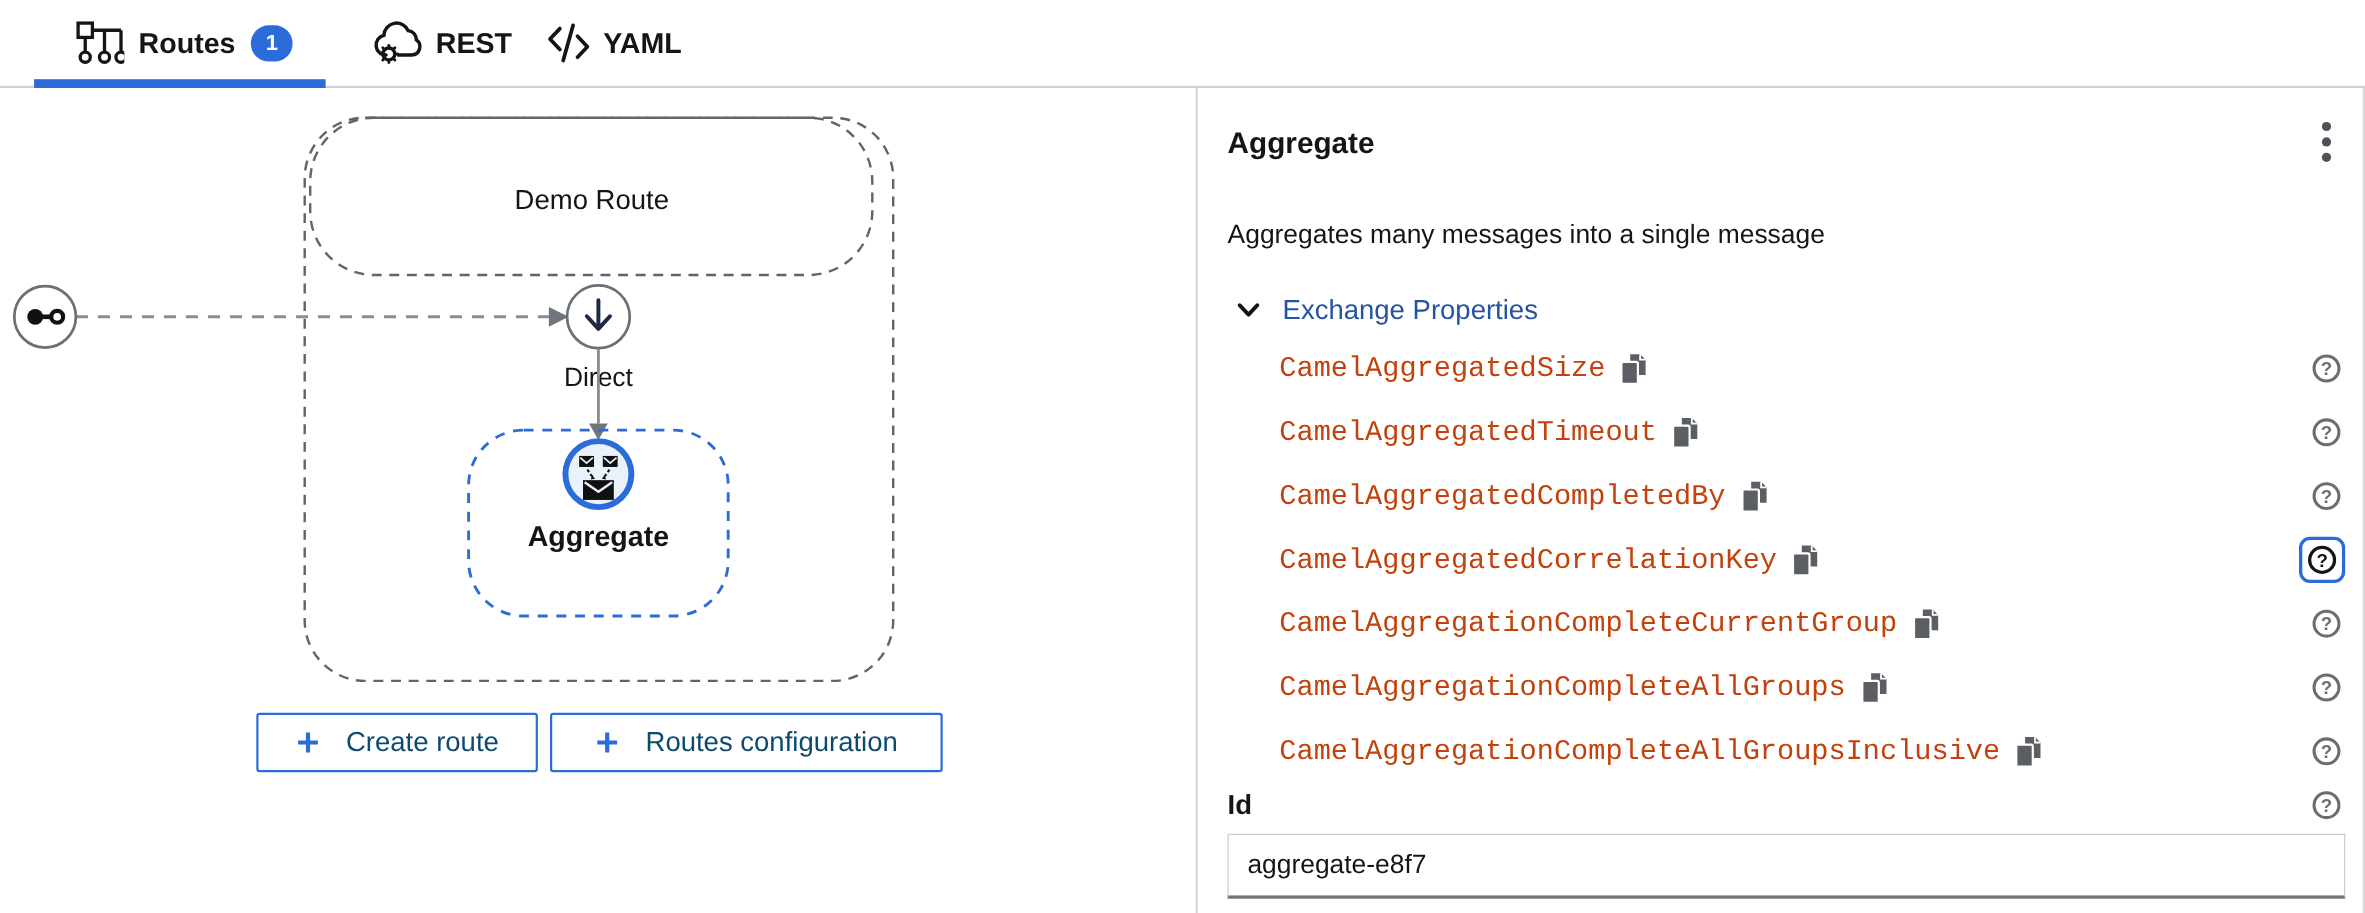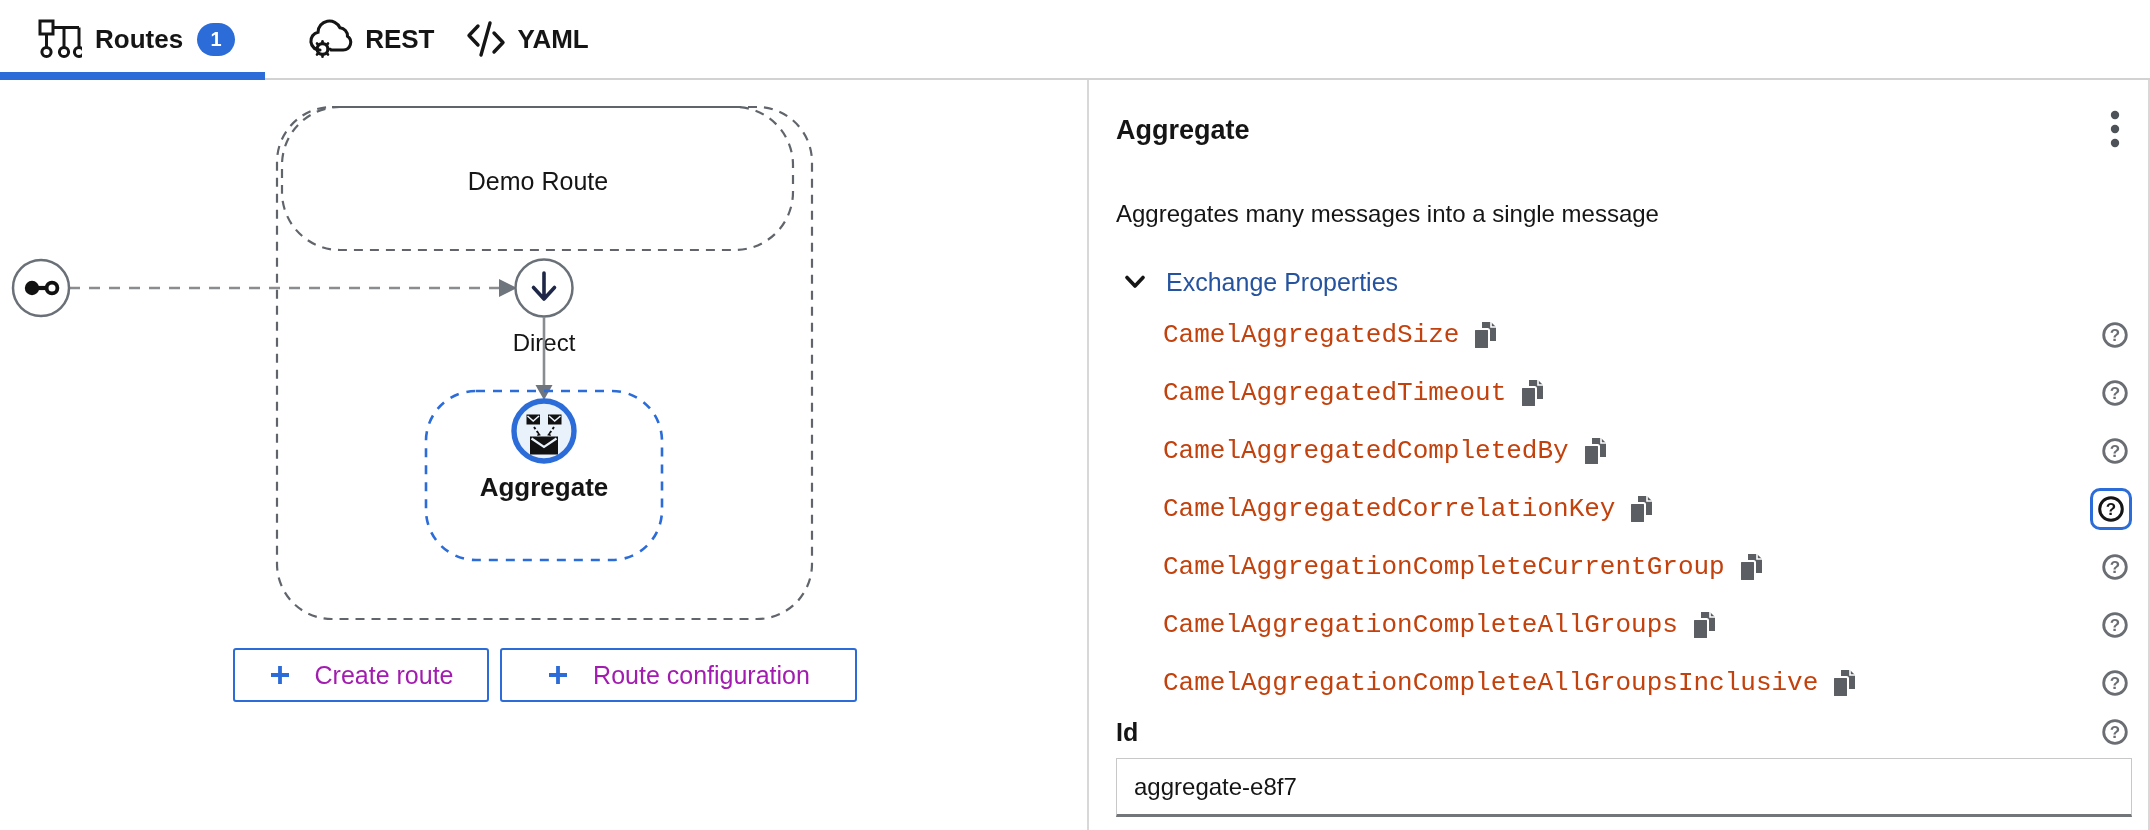--- a/index.html
+++ b/index.html
@@ -2,42 +2,42 @@
 <html><head>
 <meta charset="utf-8">
 <style>
   * { margin:0; padding:0; box-sizing:border-box; }
   html,body { width:2150px; height:830px; background:#fff; overflow:hidden;
               font-family:"Liberation Sans", sans-serif; color:#151515; }
 
   
   .tabbar { position:relative; height:80px; width:100%; display:flex; align-items:stretch;
             border-bottom:2px solid #d2d2d2; background:#fff; }
-  .tab { position:relative; display:flex; align-items:center; cursor:pointer; }
+  .tab { position:relative; display:flex; align-items:center; cursor:pointer;margin-left:31px; }
   .tab-label { font-size:26px; font-weight:700; color:#151515; }
   .tab.active::after { content:""; position:absolute; left:0; right:0; bottom:-2px;
             height:8px; background:#2b6cd8; }
   .tab-routes { padding:0 30px 0 38px; }
   .tab-rest   { margin-left:43px; padding-right:20px; }
   .tab-beans  { margin-left:85px; padding-right:20px; }
   .tab-yaml   { margin-left:12px; padding-right:20px; }
   .tab .ticon { display:flex; align-items:center; justify-content:center; }
   .tab-routes .ticon { margin-right:13px; }
   .tab-rest .ticon, .tab-beans .ticon, .tab-yaml .ticon { margin-right:11px; }
   .badge { margin-left:14px; min-width:38px; height:33px; border-radius:17px; background:#2b6cd8;
            color:#fff; font-size:20px; font-weight:700; display:flex; align-items:center;
            justify-content:center; padding:0 6px; }
 
   
   .canvas { position:absolute; left:0; top:88px; width:1187px; height:750px; background:#fff; }
   .canvas svg.scene { position:absolute; left:0; top:0; }
   .scene text { font-family:"Liberation Sans", sans-serif; fill:#151515; }
 
   .create-btn { position:absolute; top:560px; height:54px; background:#fff;
-      border:2px solid #2b6cd8; border-radius:3px; color:#a21caf; font-size:25px;
+      border:2px solid #2b6cd8; border-radius:3px; color:#0c4a6e; font-size:25px;
       font-family:"Liberation Sans", sans-serif;
       display:flex; align-items:center; justify-content:center; gap:24px; cursor:pointer; }
   .btn-route { left:233px; width:256px; }
   .btn-config { left:500px; width:357px; }
 
   
   .panel { position:absolute; left:1087px; top:80px; right:0; bottom:0; background:#fff;
            border-left:2px solid #d8d8d8; border-right:2px solid #d8d8d8;
            padding:28px 16px 0 27px; }
   .panel-head { display:flex; align-items:center; justify-content:space-between; height:44px; }
@@ -176,21 +176,21 @@
     <svg width="22" height="22" viewBox="0 0 22 22">
       <path d="M11 2 V20 M2 11 H20" stroke="#2b6cd8" stroke-width="3.8"></path>
     </svg>
     <span>Create route</span>
   </button>
 
   <button class="create-btn btn-config">
     <svg width="22" height="22" viewBox="0 0 22 22">
       <path d="M11 2 V20 M2 11 H20" stroke="#2b6cd8" stroke-width="3.8"></path>
     </svg>
-    <span>Route configuration</span>
+    <span>Routes configuration</span>
   </button>
 </div>
 
 <div class="panel">
 
   <div class="panel-head">
     <span class="panel-title">Aggregate</span>
     <button class="kebab-btn">
       <svg width="10" height="38" viewBox="0 0 10 38">
         <circle cx="5" cy="5" r="4.2" fill="#4d5258"></circle>

